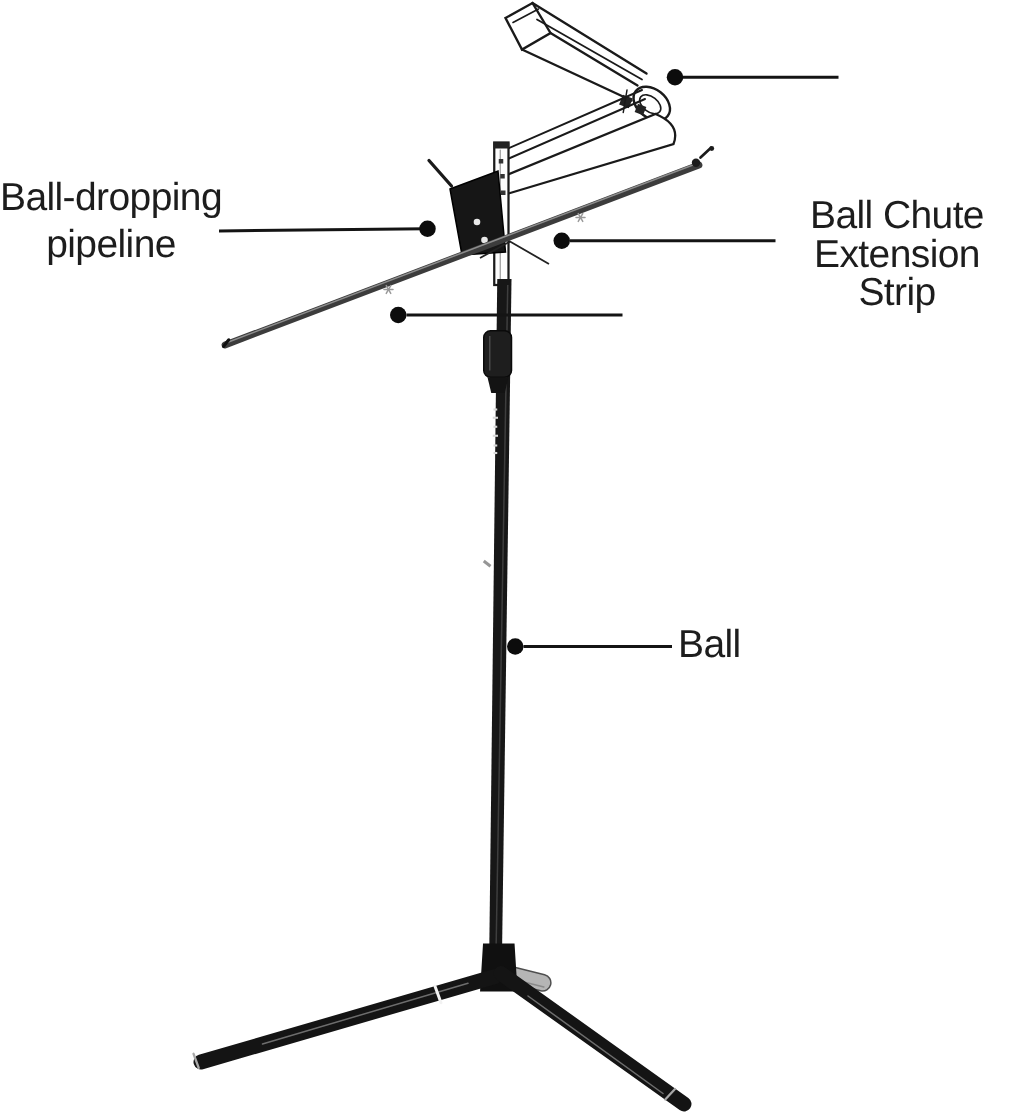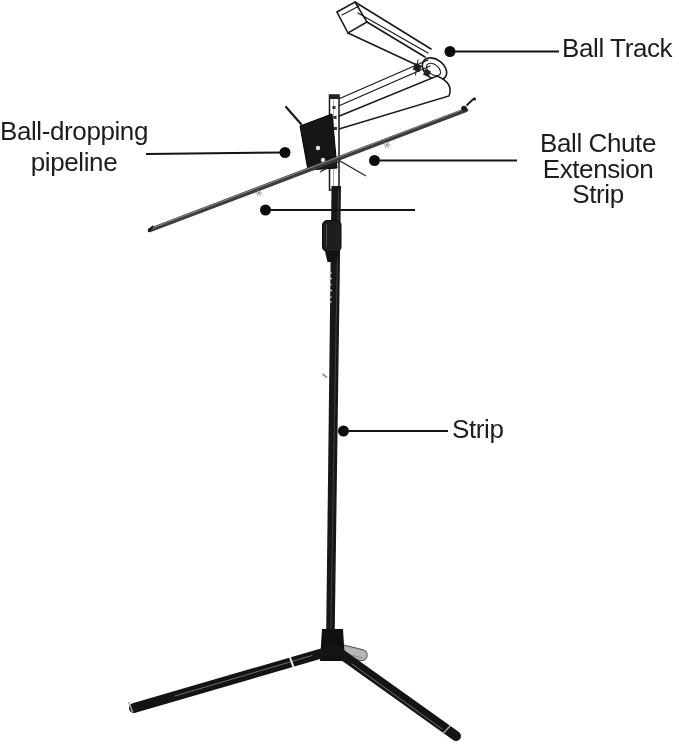--- a/index.html
+++ b/index.html
@@ -133,32 +133,29 @@
         <path d="M271,210 L415,210" fill="none"></path>
           <circle cx="265.5" cy="210" r="5.5" stroke="none"></circle>
       </g>
       <g>
         <path d="M349,431 L448,431" fill="none"></path>
           <circle cx="343.5" cy="431" r="5.5" stroke="none"></circle>
       </g>
     </g>
   </svg>
 
-  <div class="lbl" id="lbl-ball-track">
-    <span class="ln">Ball Track</span>
-  </div>
 
   <div class="lbl two" id="lbl-ball-dropping">
     <span class="ln">Ball-dropping</span>
     <span class="ln">pipeline</span>
   </div>
 
   <div class="lbl two" id="lbl-ball-chute">
     <span class="ln">Ball Chute</span>
     <span class="ln">Extension Strip</span>
   </div>
 
 
   <div class="lbl" id="lbl-tube">
-    <span class="ln">Strip</span>
+    <span class="ln">Ball</span>
   </div>
 
 </div>
 
 </body></html>

